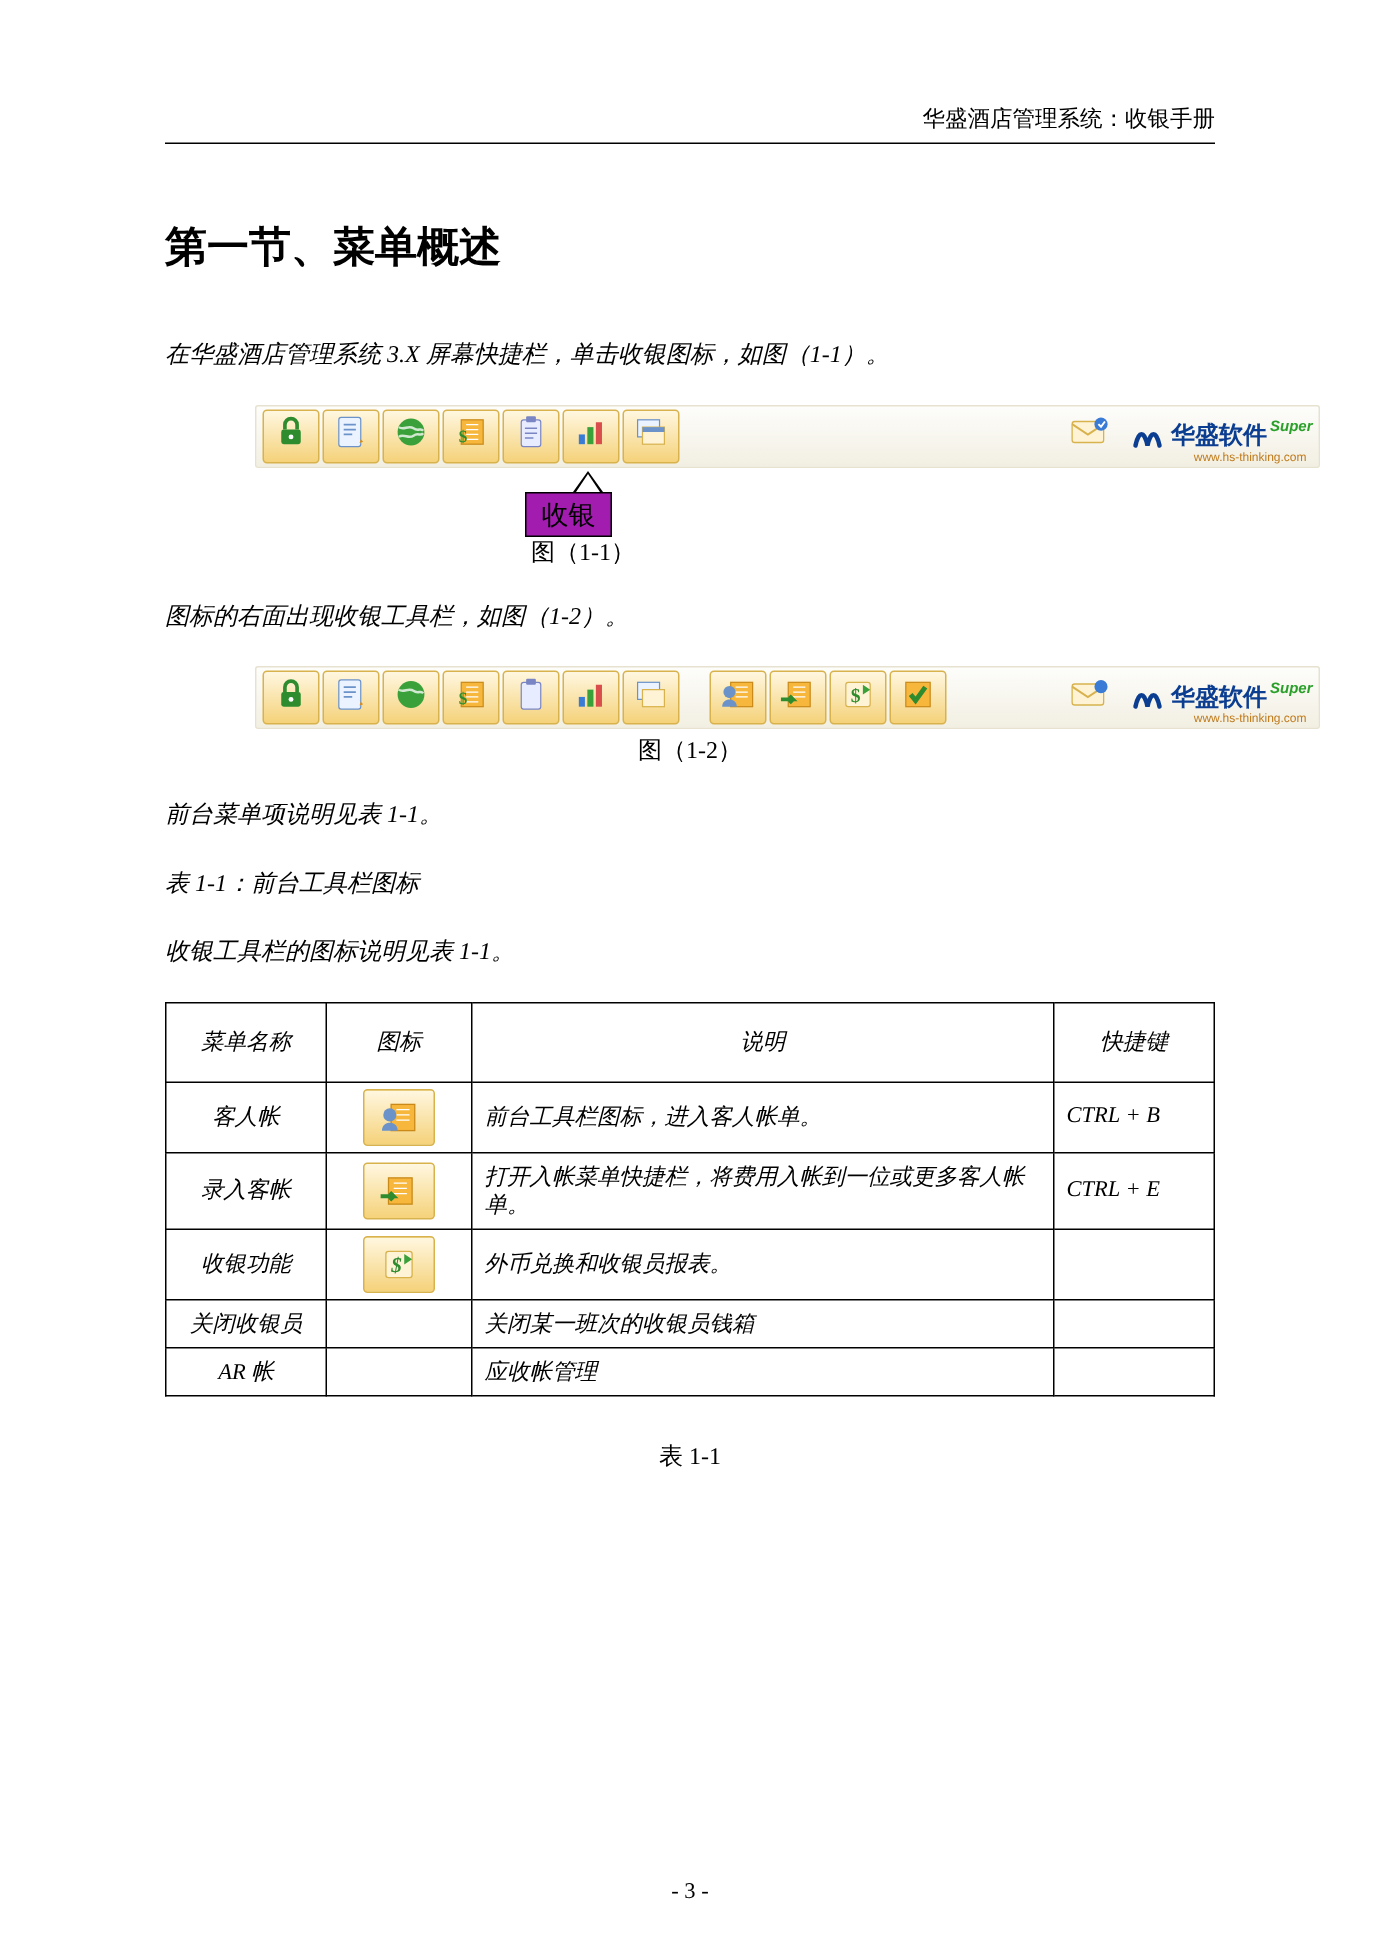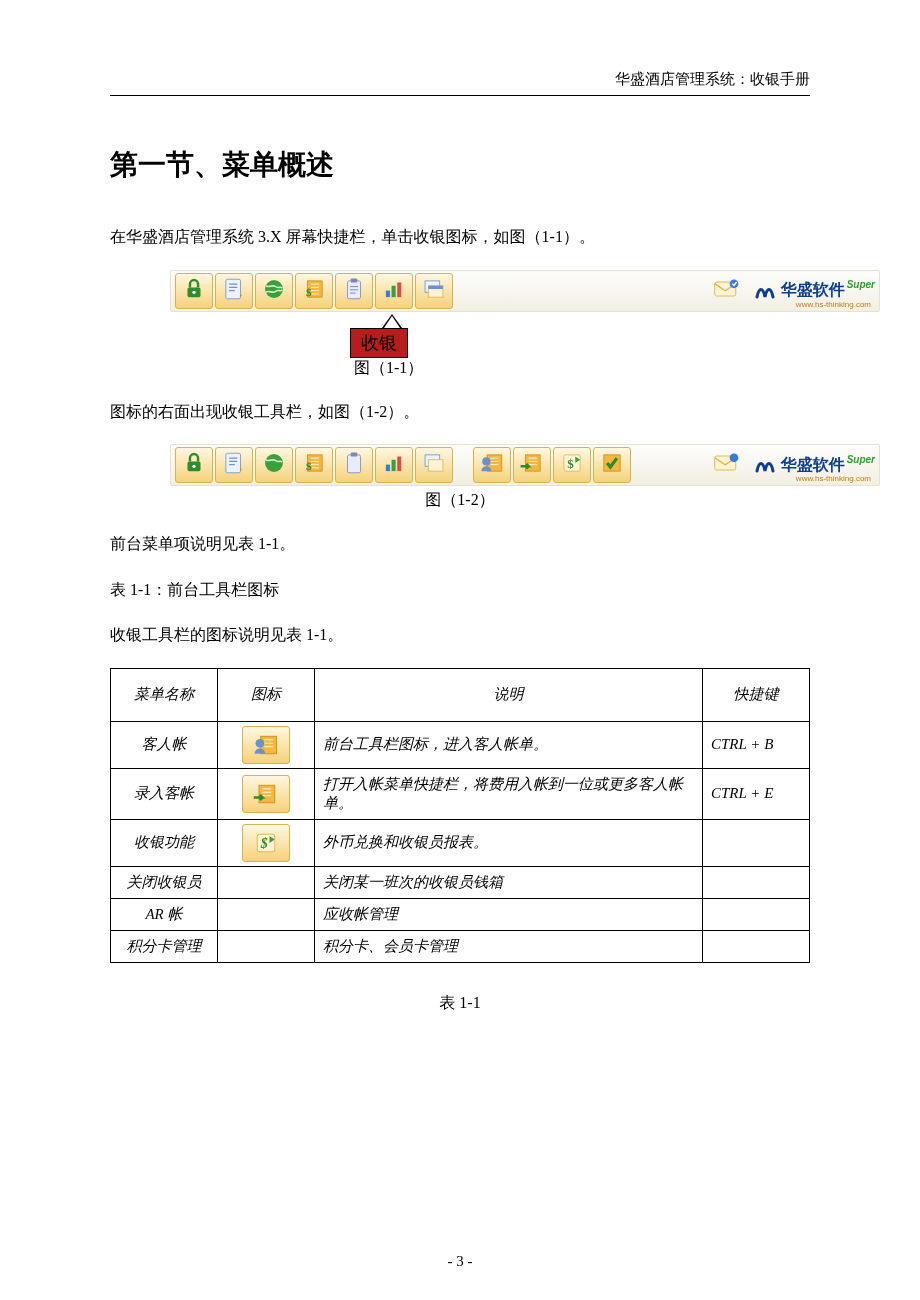--- a/index.html
+++ b/index.html
@@ -24,21 +24,21 @@
     border-bottom: 1.5px solid #000;
     padding-bottom: 6px;
     margin-bottom: 50px;
   }
   h1.section-title {
     font-family: "SimHei", "黑体", sans-serif;
     font-size: 28px;
     font-weight: bold;
     margin: 13px 0 40px 0;
   }
-  p { margin: 20px 0; line-height: 1.6; }
+  p { margin: 20px 0; line-height: 1.6; font-style: italic; }
   .toolbar-wrap {
     margin: 6px 0 2px 60px;
     width: 710px;
   }
   .toolbar {
     display: flex;
     align-items: center;
     height: 42px;
     background: linear-gradient(#fdfdfb, #f2efe2);
     border: 1px solid #e6e2cf;
@@ -114,21 +114,21 @@
     width: 0; height: 0;
     border-left: 8px solid transparent;
     border-right: 8px solid transparent;
     border-bottom: 12px solid #fff;
   }
   .callout .box {
     border: 1.5px solid #000;
     padding: 2px 10px;
     display: inline-block;
     font-size: 18px;
-    background: #b91c1c;
+    background: #a21caf;
   }
   .fig-label-inline {
     display: inline-block;
     font-size: 16px;
     margin-left: 4px;
   }
   .fig-label-center {
     text-align: center;
     margin: 4px 0 12px 0;
   }
@@ -470,25 +470,19 @@
         <td class="icon-cell"></td>
         <td>关闭某一班次的收银员钱箱</td>
         <td class="shortcut"></td>
       </tr>
       <tr>
         <td class="center">AR 帐</td>
         <td class="icon-cell"></td>
         <td>应收帐管理</td>
         <td class="shortcut"></td>
       </tr>
-      <tr>
-        <td class="center">积分卡管理</td>
-        <td class="icon-cell"></td>
-        <td>积分卡、会员卡管理</td>
-        <td class="shortcut"></td>
-      </tr>
     </tbody>
   </table>
 
   <div class="table-caption">表 1-1</div>
 
   <div class="page-number">- 3 -</div>
 </div>
 
 </body></html>

